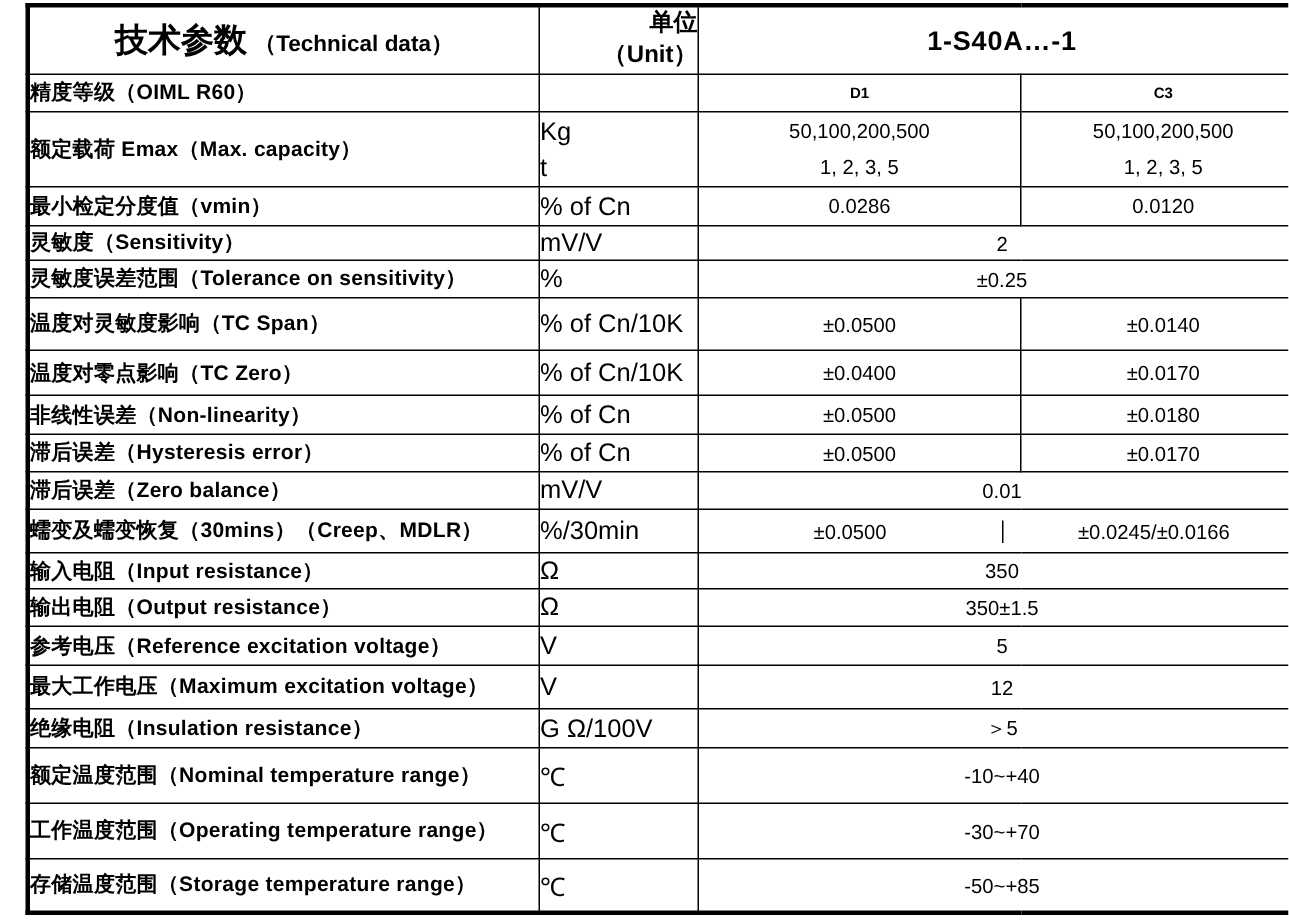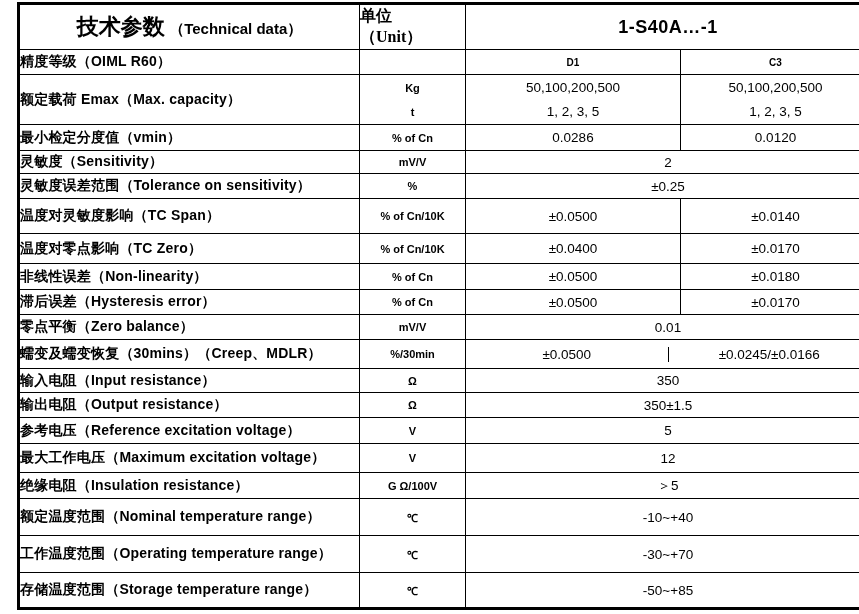--- a/index.html
+++ b/index.html
@@ -33,44 +33,42 @@
   
   td.lbl {
     text-align: left;
     padding: 0 4px 0 8px;
     font-weight: bold;
     font-size: 14px;
     letter-spacing: 0.2px;
   }
   
   td.unit {
-    text-align: center;
-    font-weight: bold;
-    font-size: 11px;
+    font-weight: normal;
+    font-size: 17px;
   }
   
   td.val {
     text-align: center;
     font-weight: normal;
     font-size: 13.5px;
   }
   td.val.colhead {
     font-weight: bold;
     font-size: 10px;
   }
   
   td.header-title { text-align: center; }
   td.header-title .zh { font-size: 22px; font-weight: bold; }
   td.header-title .en { font-size: 15px; font-weight: bold; }
   td.unit-header {
-    text-align: left;
+    text-align: right;
     font-weight: bold;
     font-size: 16px;
     line-height: 1.3;
-    font-family: Liberation Serif, serif;
   }
   td.model-header {
     text-align: center;
     font-weight: bold;
     font-size: 18px;
     letter-spacing: 0.5px;
   }
   
   .twoline div { line-height: 24px; }
   
@@ -174,21 +172,21 @@
     </tr>
 
     <tr style="height:25px">
       <td class="lbl">滞后误差（Hysteresis error）</td>
       <td class="unit">% of Cn</td>
       <td class="val">±0.0500</td>
       <td class="val">±0.0170</td>
     </tr>
 
     <tr style="height:25px">
-      <td class="lbl">零点平衡（Zero balance）</td>
+      <td class="lbl">滞后误差（Zero balance）</td>
       <td class="unit">mV/V</td>
       <td class="val" colspan="2">0.01</td>
     </tr>
 
     <tr style="height:29px">
       <td class="lbl">蠕变及蠕变恢复（30mins）（Creep、MDLR）</td>
       <td class="unit">%/30min</td>
       <td class="creep-cell" colspan="2">
         <div class="creep-split">
           <div>±0.0500</div>

